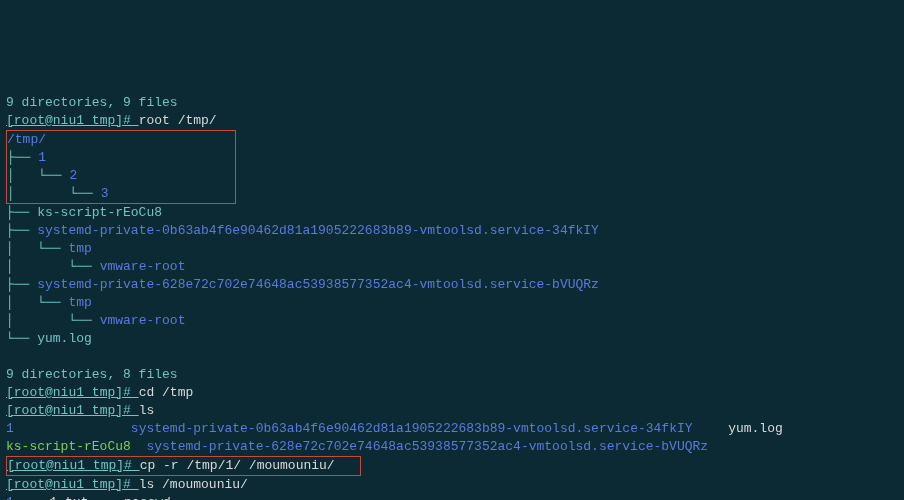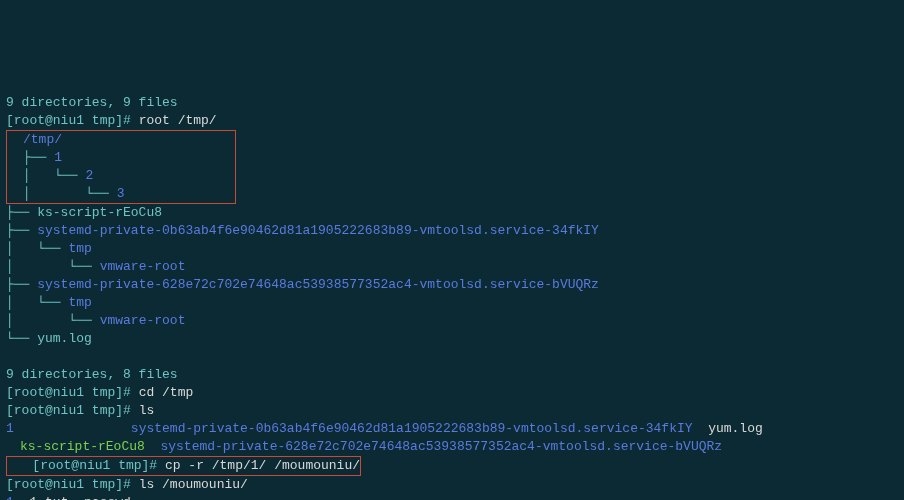--- a/index.html
+++ b/index.html
@@ -8,34 +8,34 @@
     color: #6fc4c4;
     font-family: "Consolas", "Courier New", monospace;
     font-size: 13px;
     line-height: 18px;
     padding: 4px 6px;
     width: 904px;
     height: 500px;
     overflow: hidden;
     white-space: pre;
   }
-  .prompt-br { color: #6fc4c4; }
+  .prompt-br { color: #6fc4c4; text-decoration: underline; }
   .cmd { color: #d9d9d9; }
   .tree-ch { color: #6fc4c4; }
   .dir { color: #5a7ae0; }
-  .green { color: #7fd14c; margin-left: 14px; }
-  .white { color: #d9d9d9; }
+  .green { color: #7fd14c; }
+  .white { color: #d9d9d9; margin-left: 20px; }
   .boxed {
     border: 1px solid #c44a3a;
     display: block;
     width: fit-content;
     min-width: 0;
   }
-  .box1 { width: 230px; padding-left: 16px; }
-  .box2 { width: 355px; text-align: right; }
+  .box1 { width: 230px; }
+  .box2 { width: 355px; }
   span[data-bind] { white-space: pre; }
 </style>
 </head>
 <body>
 
 
 
 <div>
 <span data-bind="lines.top_partial">9 directories, 9 files</span>
 <span class="prompt-br"><span data-bind="lines.p1_bracket_open">[</span><span data-bind="lines.p1_userhost">root@niu1 tmp</span><span data-bind="lines.p1_bracket_close">]# </span></span><span class="cmd" data-bind="lines.p1_cmd">root /tmp/</span>

